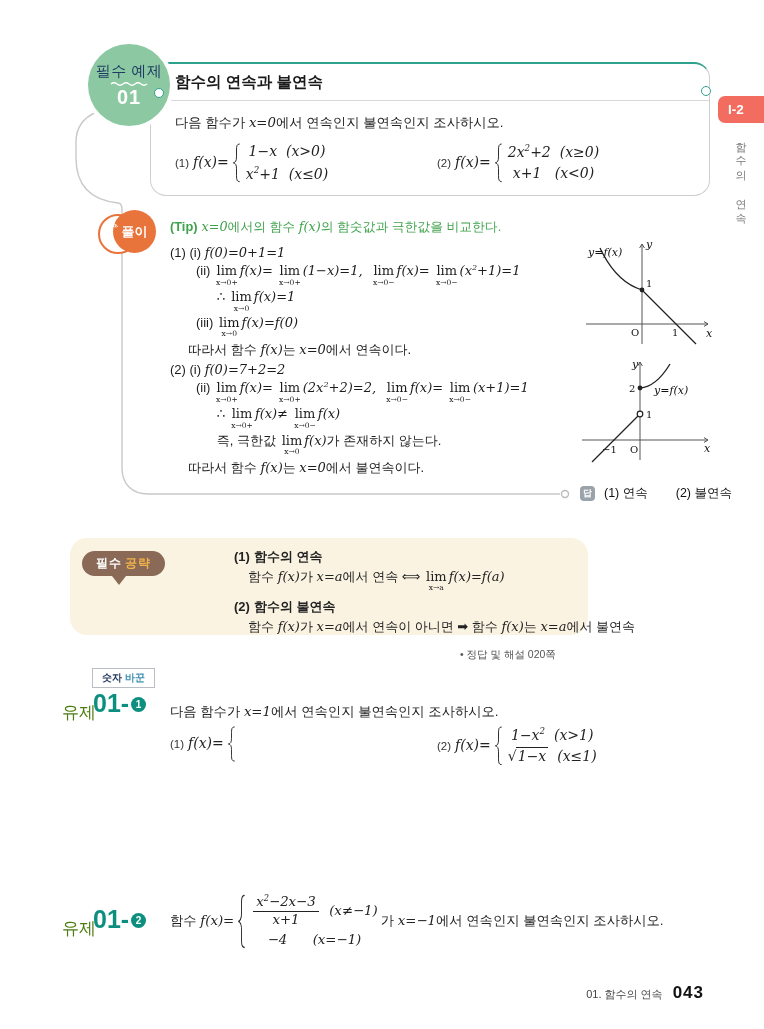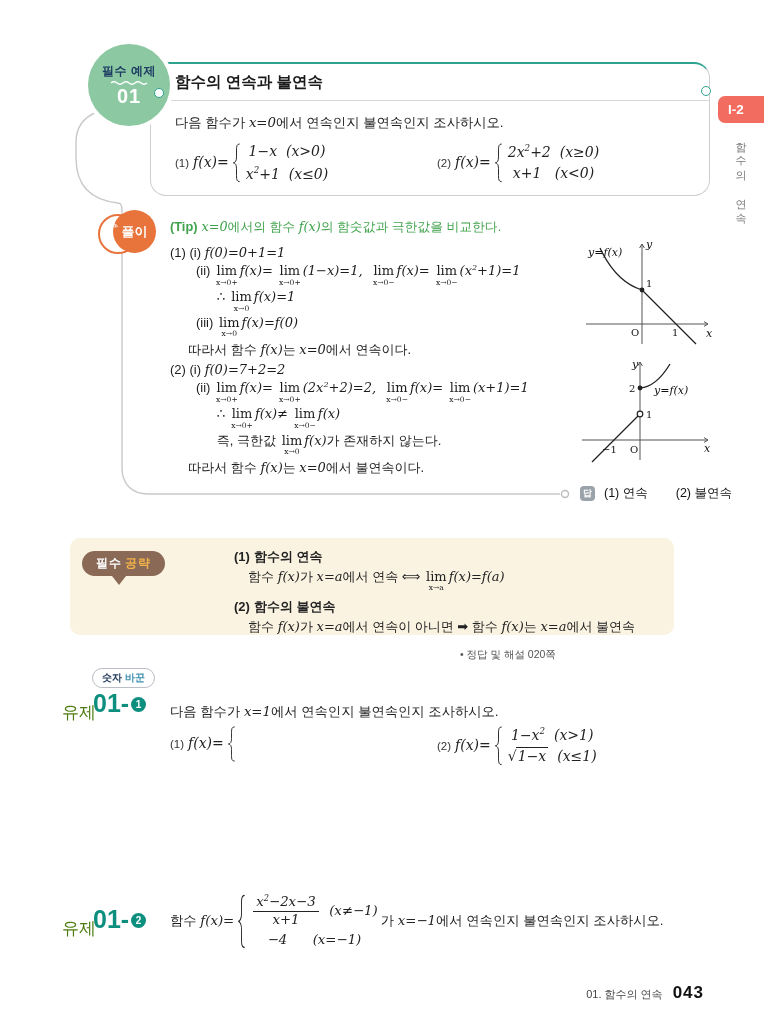--- a/index.html
+++ b/index.html
@@ -21,21 +21,21 @@
   .sqrt .rad{border-top:1px solid currentColor;padding:0 2px;margin-left:-1px}
   .cases{display:inline-flex;align-items:center;vertical-align:middle;margin:0 3px}
   .cases .cbrace{width:9px;align-self:stretch;margin-right:5px}
   .cases .cbrace svg{width:100%;height:100%;display:block}
   .cases .crows{display:inline-flex;flex-direction:column;gap:4px;align-items:center}
   .crow{white-space:nowrap;line-height:1.25}
   sup{font-size:.62em}
   
   .badge-circle{position:absolute;left:88px;top:44px;width:82px;height:82px;border-radius:50%;
     background:#8cc9a2;box-shadow:0 0 0 4px #fff;display:flex;flex-direction:column;align-items:center;justify-content:center;z-index:3}
-  .badge-top{font-size:12px;font-weight:bold;color:#1d3b63;letter-spacing:.5px}
+  .badge-top{font-size:15px;font-weight:normal;color:#1d3b63;letter-spacing:.5px}
   .badge-num{font-size:20px;font-weight:bold;color:#fff;line-height:1.05;letter-spacing:1px}
   .deco-svg{position:absolute;left:60px;top:40px;z-index:0}
   .problem-box{position:absolute;left:150px;top:62px;width:558px;height:131px;
     border:1px solid #cfcfcf;border-top:2.5px solid #2fa28d;border-radius:16px;background:#fff;z-index:1}
   .problem-title{padding:8px 0 7px 24px;border-bottom:1px solid #d8d8d8;font-weight:bold;font-size:15.5px;color:#1a1a1a}
   .problem-body{padding:13px 0 0 24px}
   .problem-question{font-size:13.3px}
   .problem-eqs{display:flex;margin-top:11px;font-size:14px}
   .problem-eqs .col1{width:262px}
   .eq-no{font-size:11.5px;color:#333;margin-right:4px}
@@ -56,33 +56,33 @@
   .gaxis{stroke:#555;stroke-width:1}
   .gcurve{stroke:#222;stroke-width:1.3;fill:none}
   .glabel{font-family:"DejaVu Serif",serif;font-style:italic;font-size:11px;fill:#111}
   .gnum{font-family:"DejaVu Serif",serif;font-size:10px;fill:#111}
   
   .answer-row{position:absolute;left:580px;top:485px;display:flex;align-items:center;gap:9px;z-index:2}
   .answer-icon{width:15px;height:15px;background:#9aa2aa;border-radius:4px;color:#fff;font-size:9px;
     display:flex;align-items:center;justify-content:center;font-weight:bold}
   .answer-items{display:flex;gap:28px;font-size:12.5px;color:#111}
   
-  .keypoints{position:absolute;left:70px;top:538px;width:604px;height:97px;background:#faf3e2;border-radius:10px;z-index:1}
+  .keypoints{position:absolute;left:70px;top:538px;width:518px;height:97px;background:#faf3e2;border-radius:17px;z-index:1}
   .kp-badge{position:absolute;left:12px;top:13px;background:#8a6a57;border-radius:14px;padding:4px 14px;
     font-size:12px;font-weight:bold;letter-spacing:1px;white-space:nowrap}
   .kp-badge .w1{color:#fff}.kp-badge .w2{color:#f2b24a;margin-left:3px}
   .kp-tail{position:absolute;left:42px;top:38px;width:0;height:0;border-left:7px solid transparent;border-right:7px solid transparent;border-top:9px solid #8a6a57}
   .kp-body{position:absolute;left:164px;top:10px;font-size:13px}
   .kp-no{font-weight:bold;margin-right:4px}
   .kp-title{font-weight:bold}
   .kp-text{margin:2px 0 6px 14px;white-space:nowrap}
   
   .answer-note{position:absolute;left:460px;top:648px;width:200px;text-align:left;font-size:10.5px;color:#555}
   
-  .ex-tag{position:absolute;left:92px;top:668px;border:1px solid #b9bec4;border-radius:10px;padding:2px 9px;
+  .ex-tag{position:absolute;left:92px;top:668px;border:1px solid #b9bec4;border-radius:0;padding:2px 9px;
     font-size:10px;background:#fff;white-space:nowrap;z-index:2}
   .ex-tag .t1{color:#223a5e;font-weight:bold}.ex-tag .t2{color:#3c8fb0;font-weight:bold;margin-left:3px}
   .ex-label{position:absolute;font-size:17px;color:#4d7c0f}
   .ex-num{position:absolute;display:flex;align-items:center;font-weight:bold;color:#0d8f80;font-size:25px;
     font-family:"Liberation Sans",sans-serif;letter-spacing:0}
   .circ{display:inline-flex;align-items:center;justify-content:center;width:15px;height:15px;border-radius:50%;
     background:#0d8f80;color:#fff;font-size:10px;font-weight:bold;margin-left:2px;transform:translateY(1px)}
   .ex1-question{position:absolute;left:170px;top:703px;font-size:13.3px}
   .ex1-eqs{position:absolute;left:170px;top:726px;display:flex;font-size:14px}
   .ex1-eqs .col1{width:267px}

